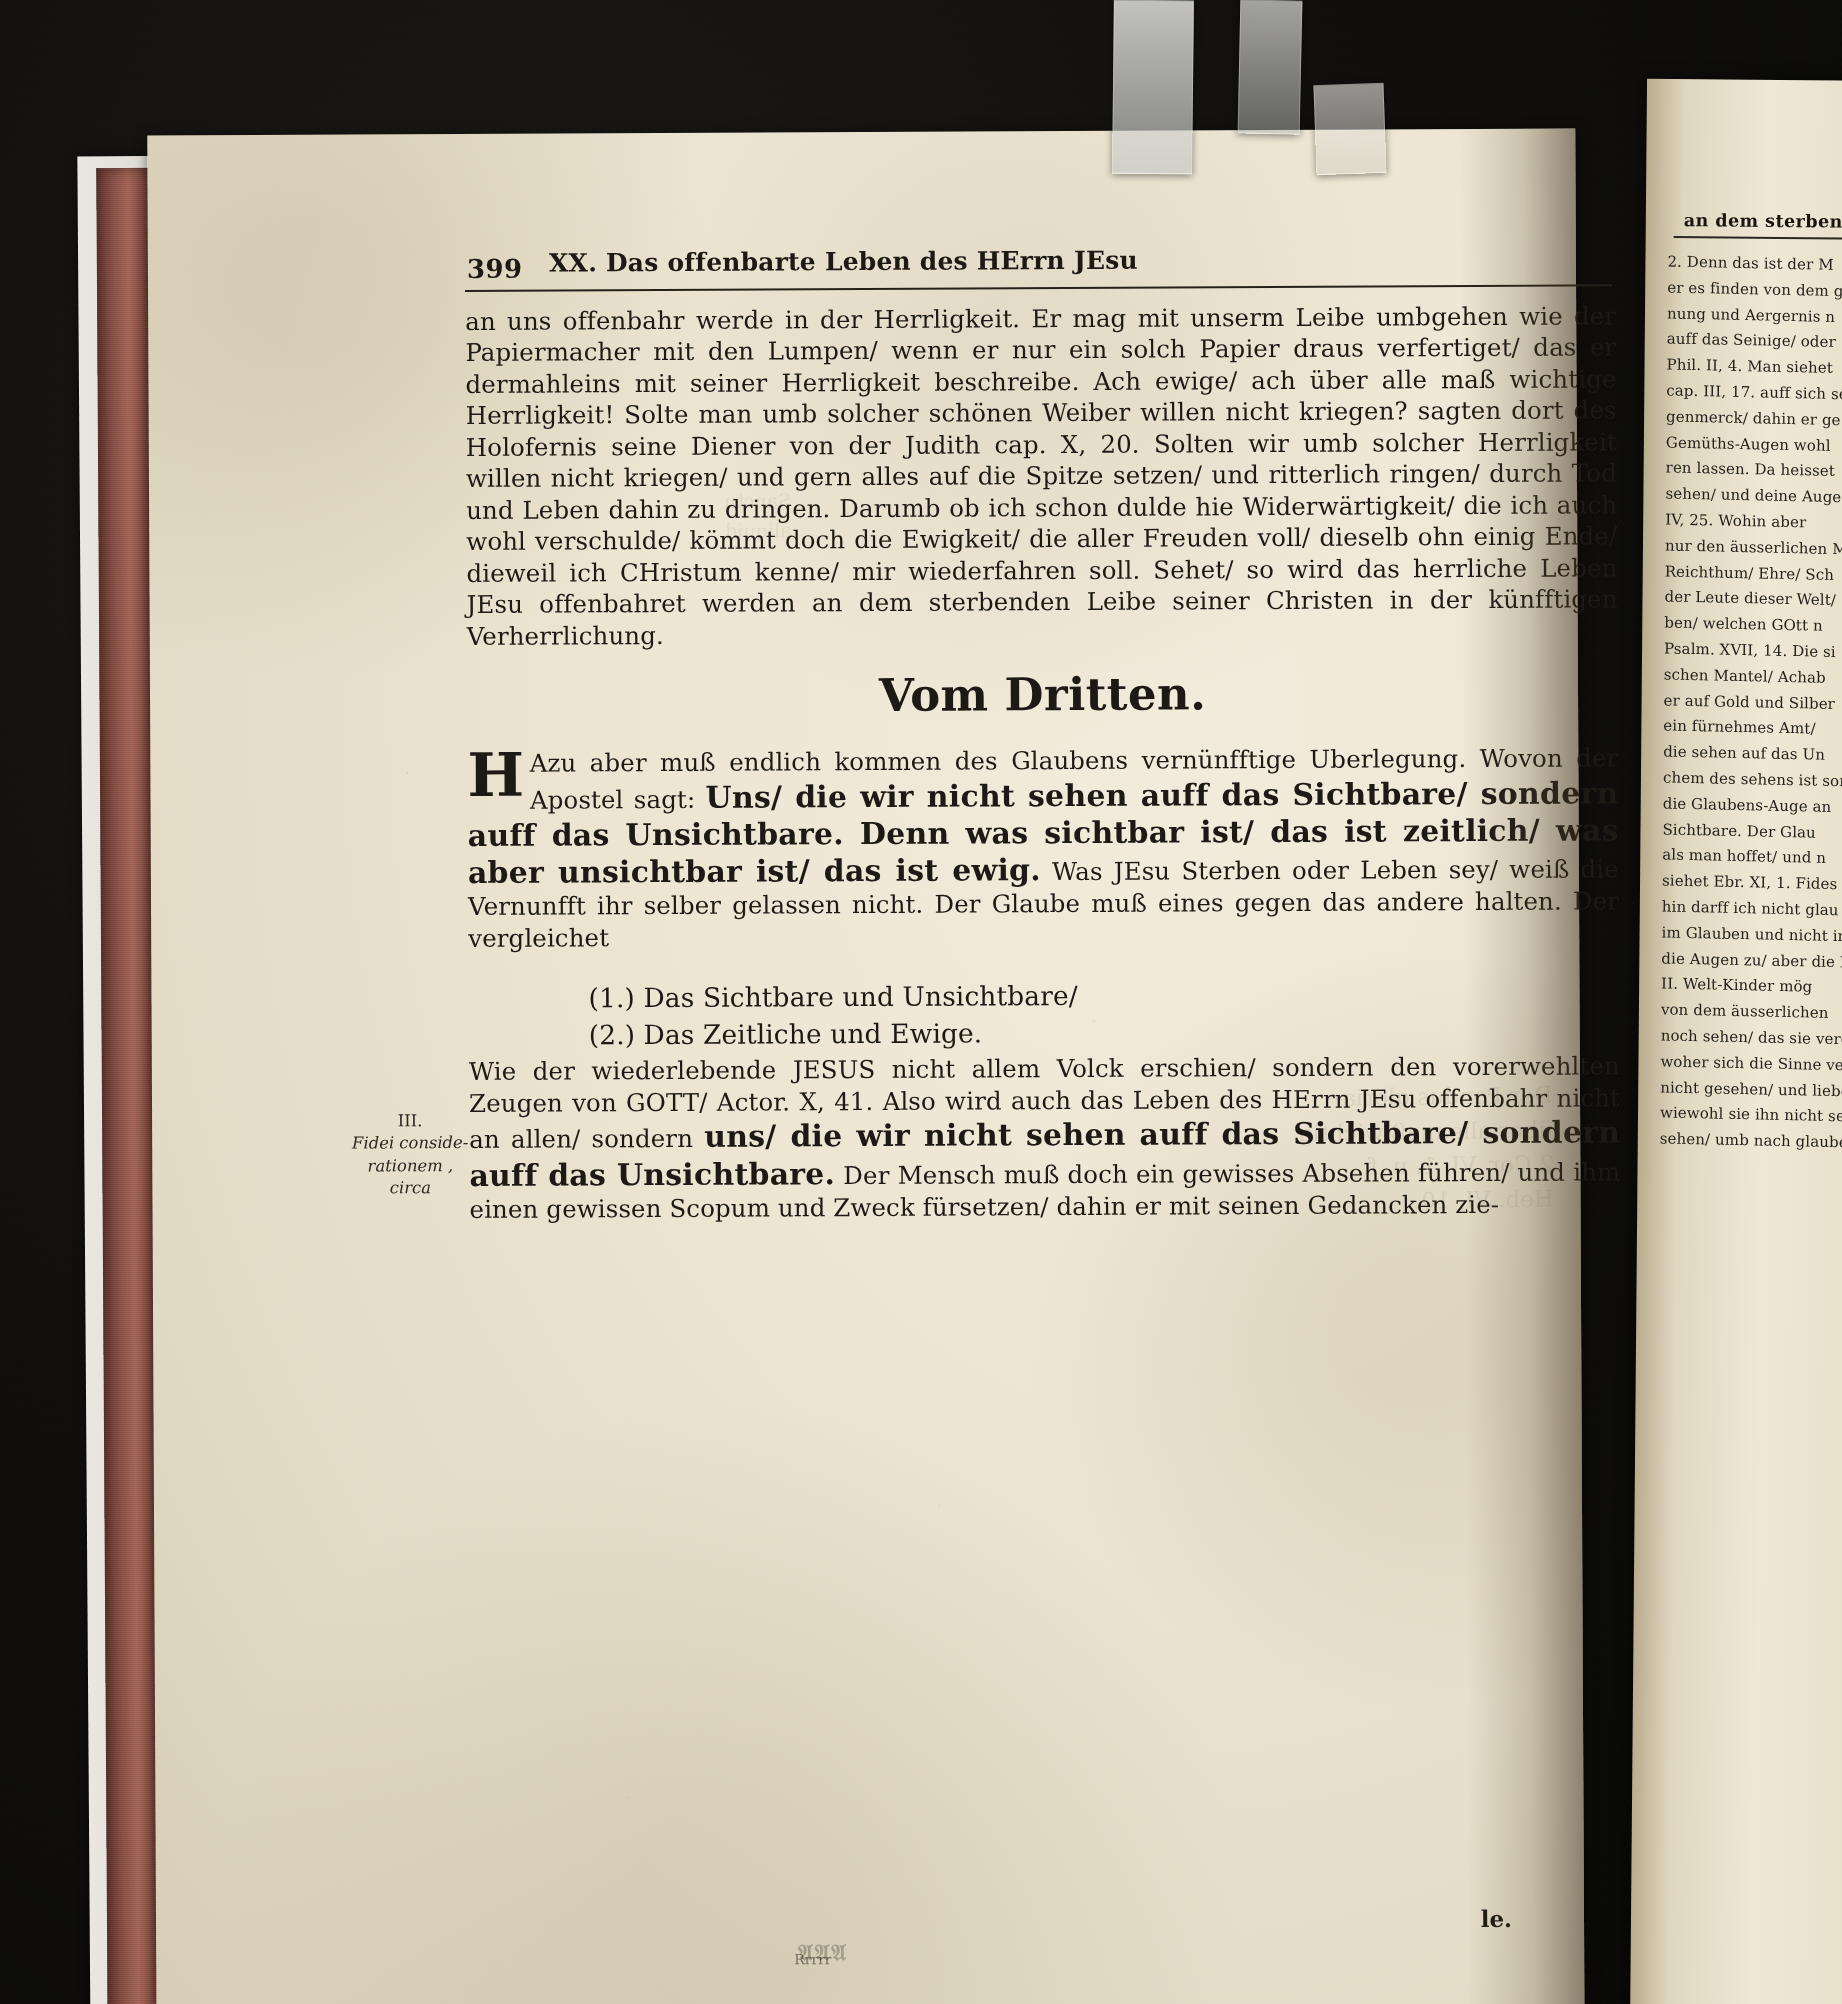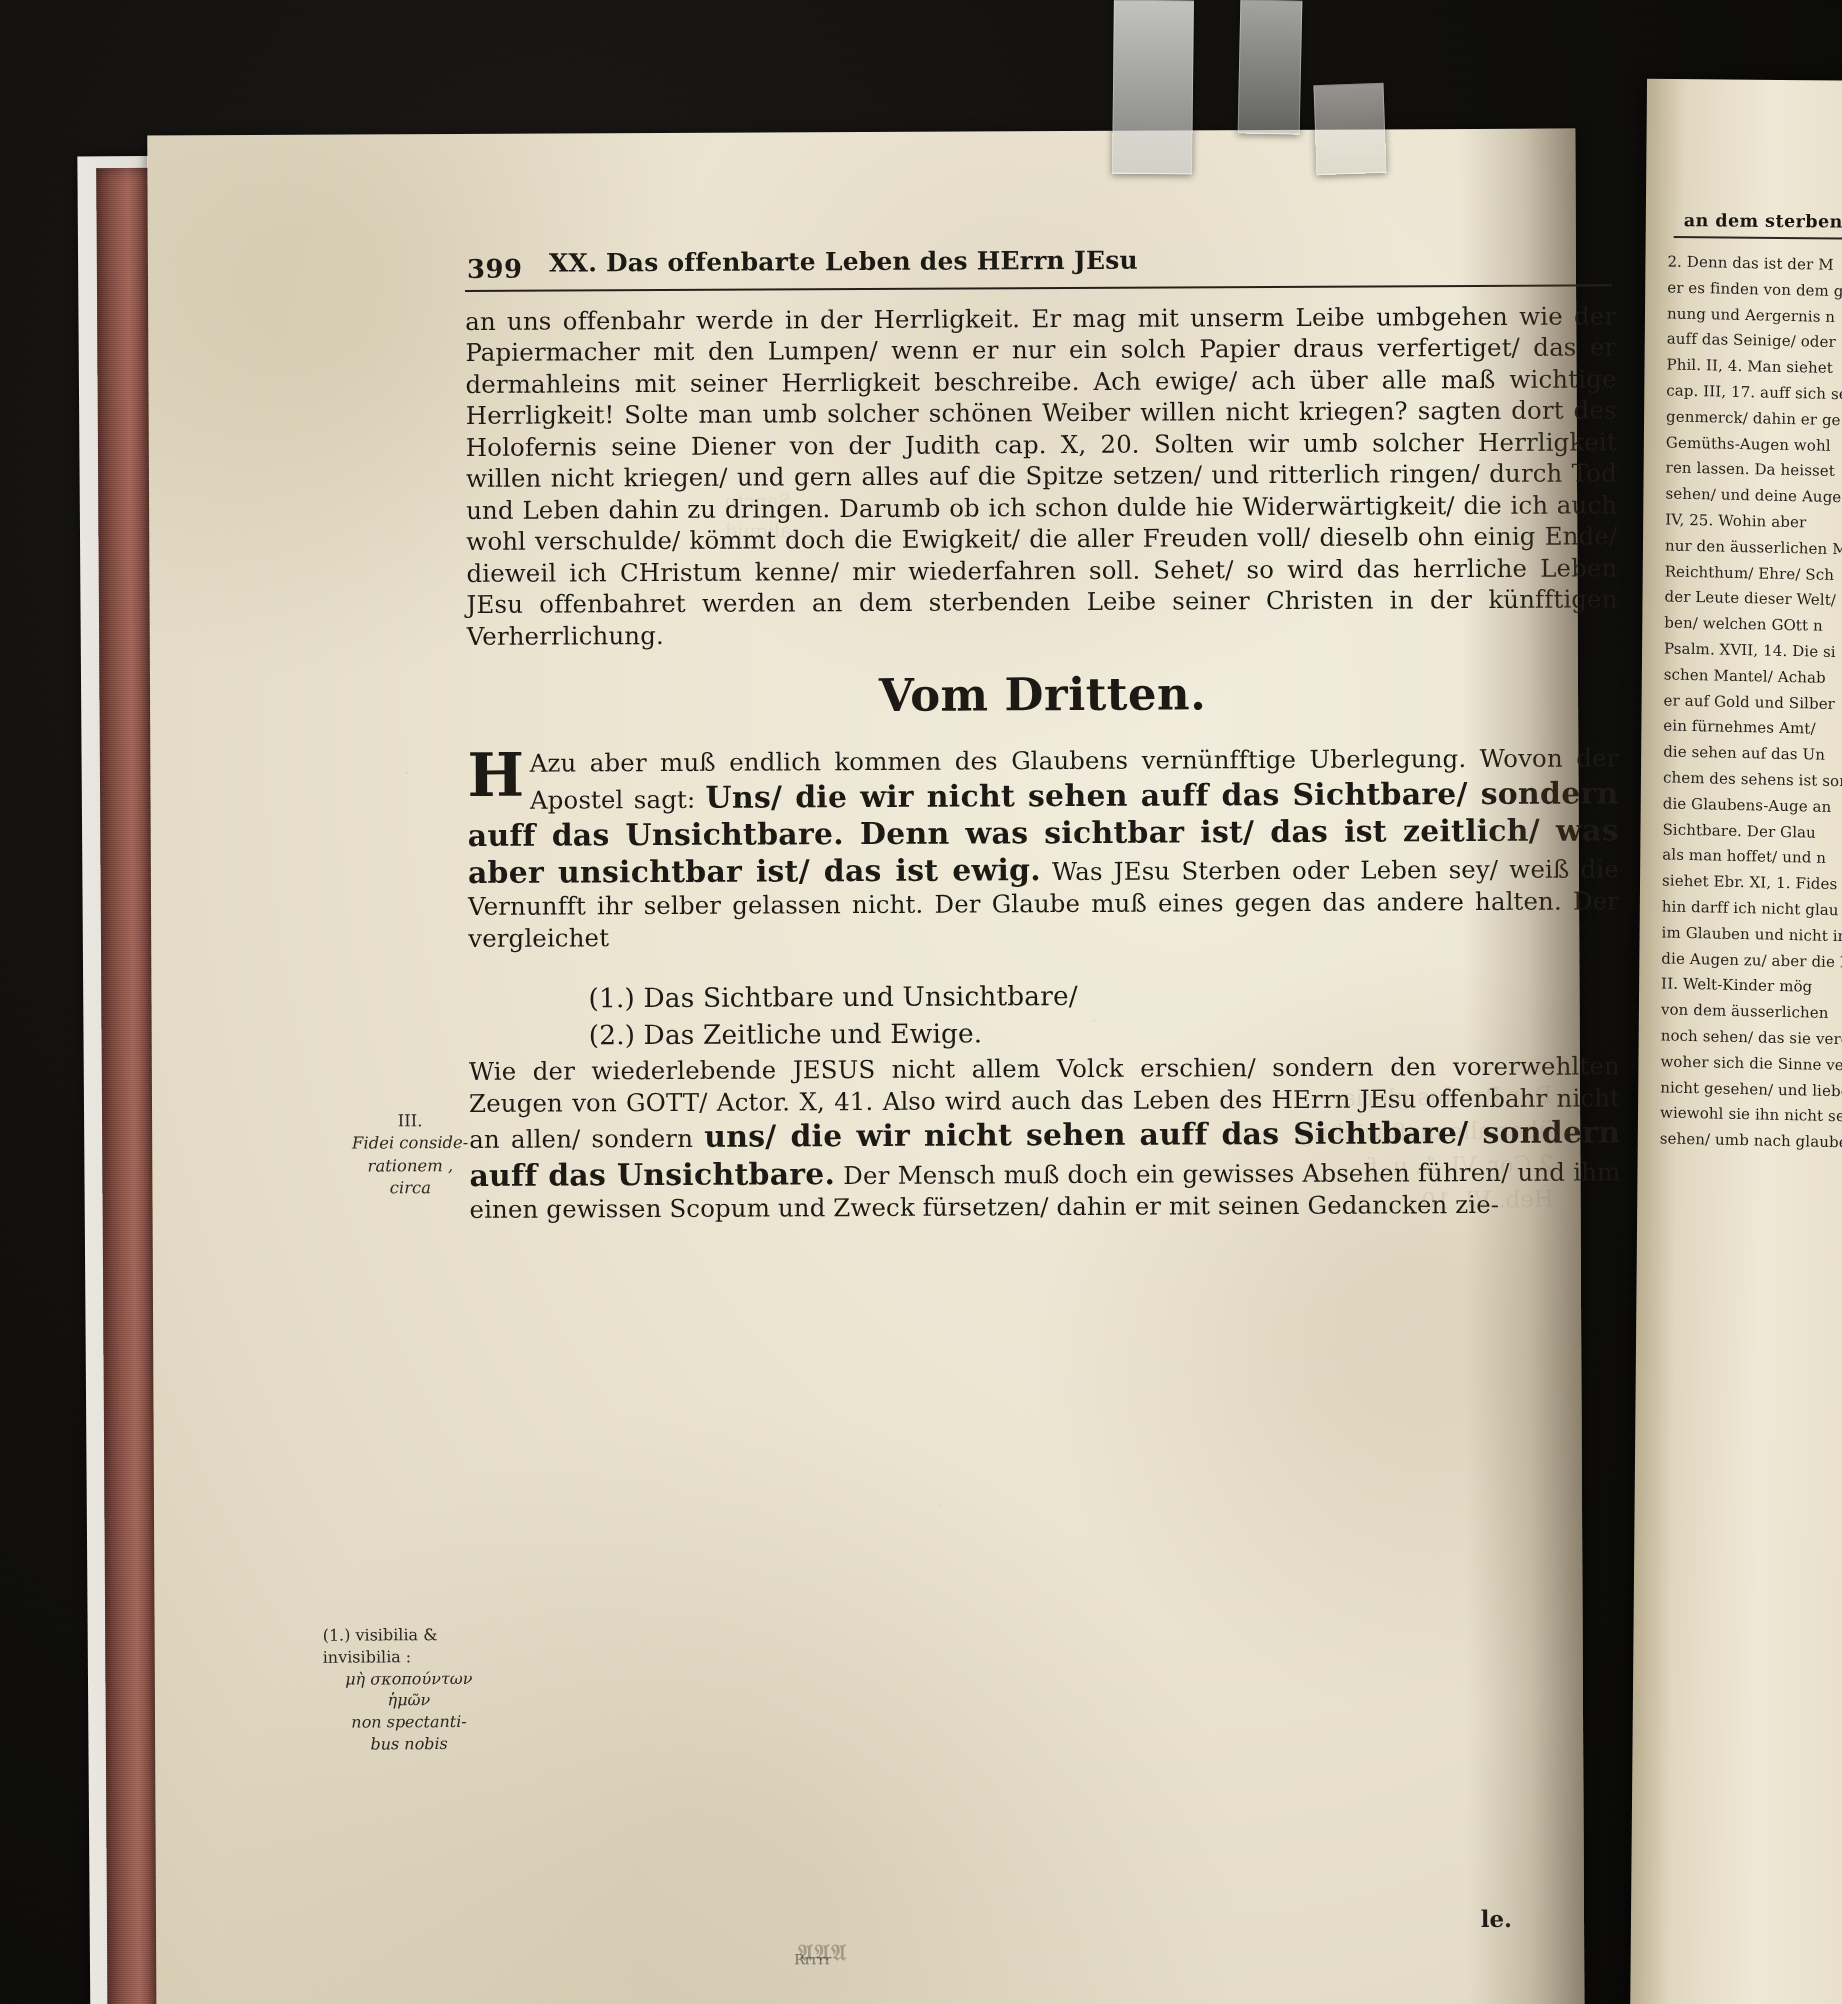--- a/index.html
+++ b/index.html
@@ -369,28 +369,20 @@
 
     </div>
 
     <div class="margin-note mn1">
       <div class="mn-title">III.</div>
       <div class="mn-ital">Fidei conside-</div>
       <div class="mn-ital">rationem ,</div>
       <div class="mn-ital">circa</div>
     </div>
 
-    <div class="margin-note mn2">
-      <div>(1.) visibilia &amp;</div>
-      <div>invisibilia :</div>
-      <span class="greek">μὴ σκοπούντων</span>
-      <span class="greek">ἡμῶν</span>
-      <span class="lat">non spectanti-</span>
-      <span class="lat">bus nobis</span>
-    </div>
 
     <div class="catchword">le.</div>
     <div class="signature">Rrrrr</div>
     <div class="bleed">𝔄𝔄𝔄</div>
 
   </div>
 </div>
 
 <div class="page-right">
   <div class="rhead">an dem sterbend</div>

